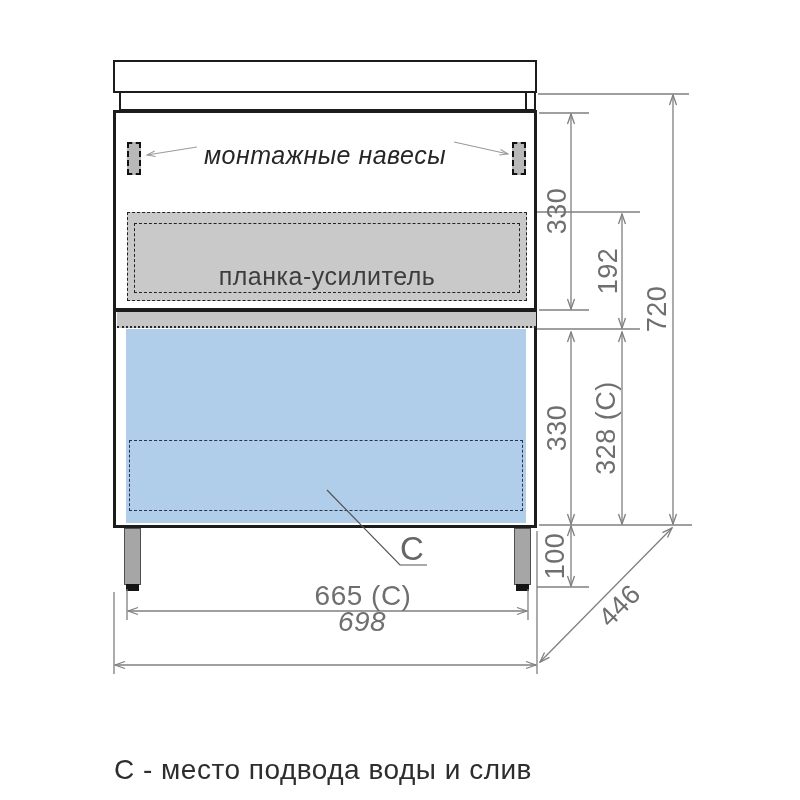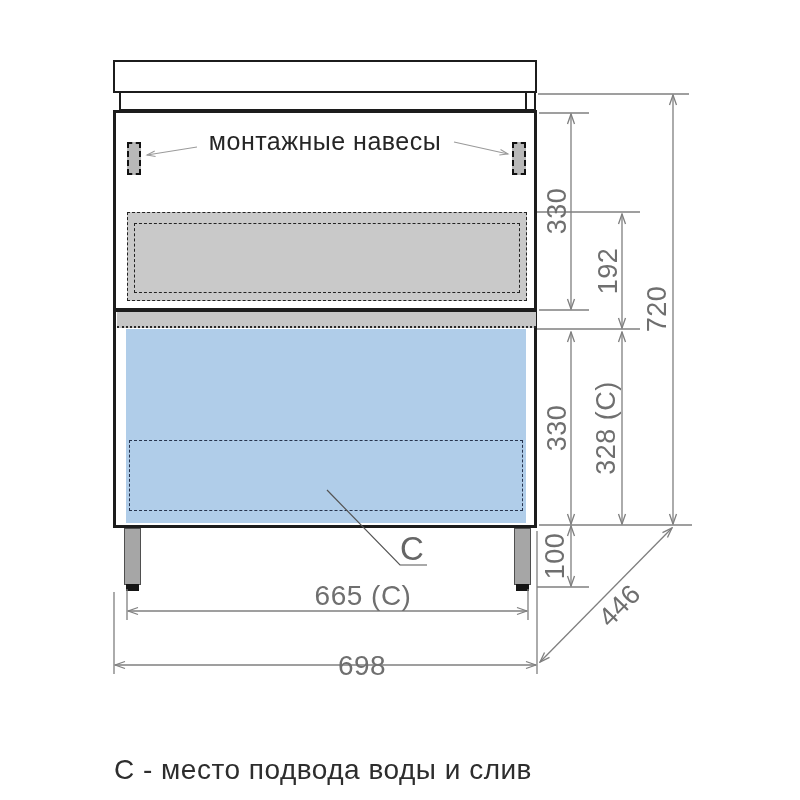--- a/index.html
+++ b/index.html
@@ -115,27 +115,28 @@
       <line class="dim" x1="540" y1="662" x2="672" y2="528" marker-start="url(#ar)" marker-end="url(#ar)"></line>
     </g>
 
     <g>
       <line class="lead" x1="197" y1="147" x2="147" y2="155" marker-end="url(#ar2)"></line>
       <line class="lead" x1="454" y1="142" x2="508" y2="154" marker-end="url(#ar2)"></line>
       <polyline class="lead2" points="327,490 400,565 427,565"></polyline>
     </g>
   </svg>
 
-  <div class="txt center lbl" style="left:325px;top:141px;">монтажные навесы</div>
+  <div class="txt center lbl" style="left:325px;top:155px;font-style:italic;">монтажные навесы</div>
+  <div class="txt center lbl-planka" style="left:327px;top:276px;">планка-усилитель</div>
   <div class="txt center c-marker" style="left:412px;top:549px;">С</div>
 
   <div class="txt rot90 dimtxt" style="left:557px;top:211px;">330</div>
   <div class="txt rot90 dimtxt" style="left:608px;top:271px;">192</div>
   <div class="txt rot90 dimtxt" style="left:657px;top:309px;">720</div>
   <div class="txt rot90 dimtxt" style="left:557px;top:428px;">330</div>
   <div class="txt rot90 dimtxt" style="left:606px;top:428px;">328 (С)</div>
   <div class="txt rot90 dimtxt" style="left:555px;top:556px;">100</div>
   <div class="txt center dimtxt-h" style="left:327px;top:596px;">665 (С)</div>
-  <div class="txt center dimtxt-h" style="left:326px;top:666px;">698</div>
+  <div class="txt center dimtxt-h" style="left:326px;top:622px;font-style:italic;">698</div>
   <div class="txt rot45 dimtxt" style="left:620px;top:606px;">446</div>
 
   <div class="txt caption" style="left:114px;top:714px;">С - место подвода воды и слив</div>
 </div>
 
 </body></html>

